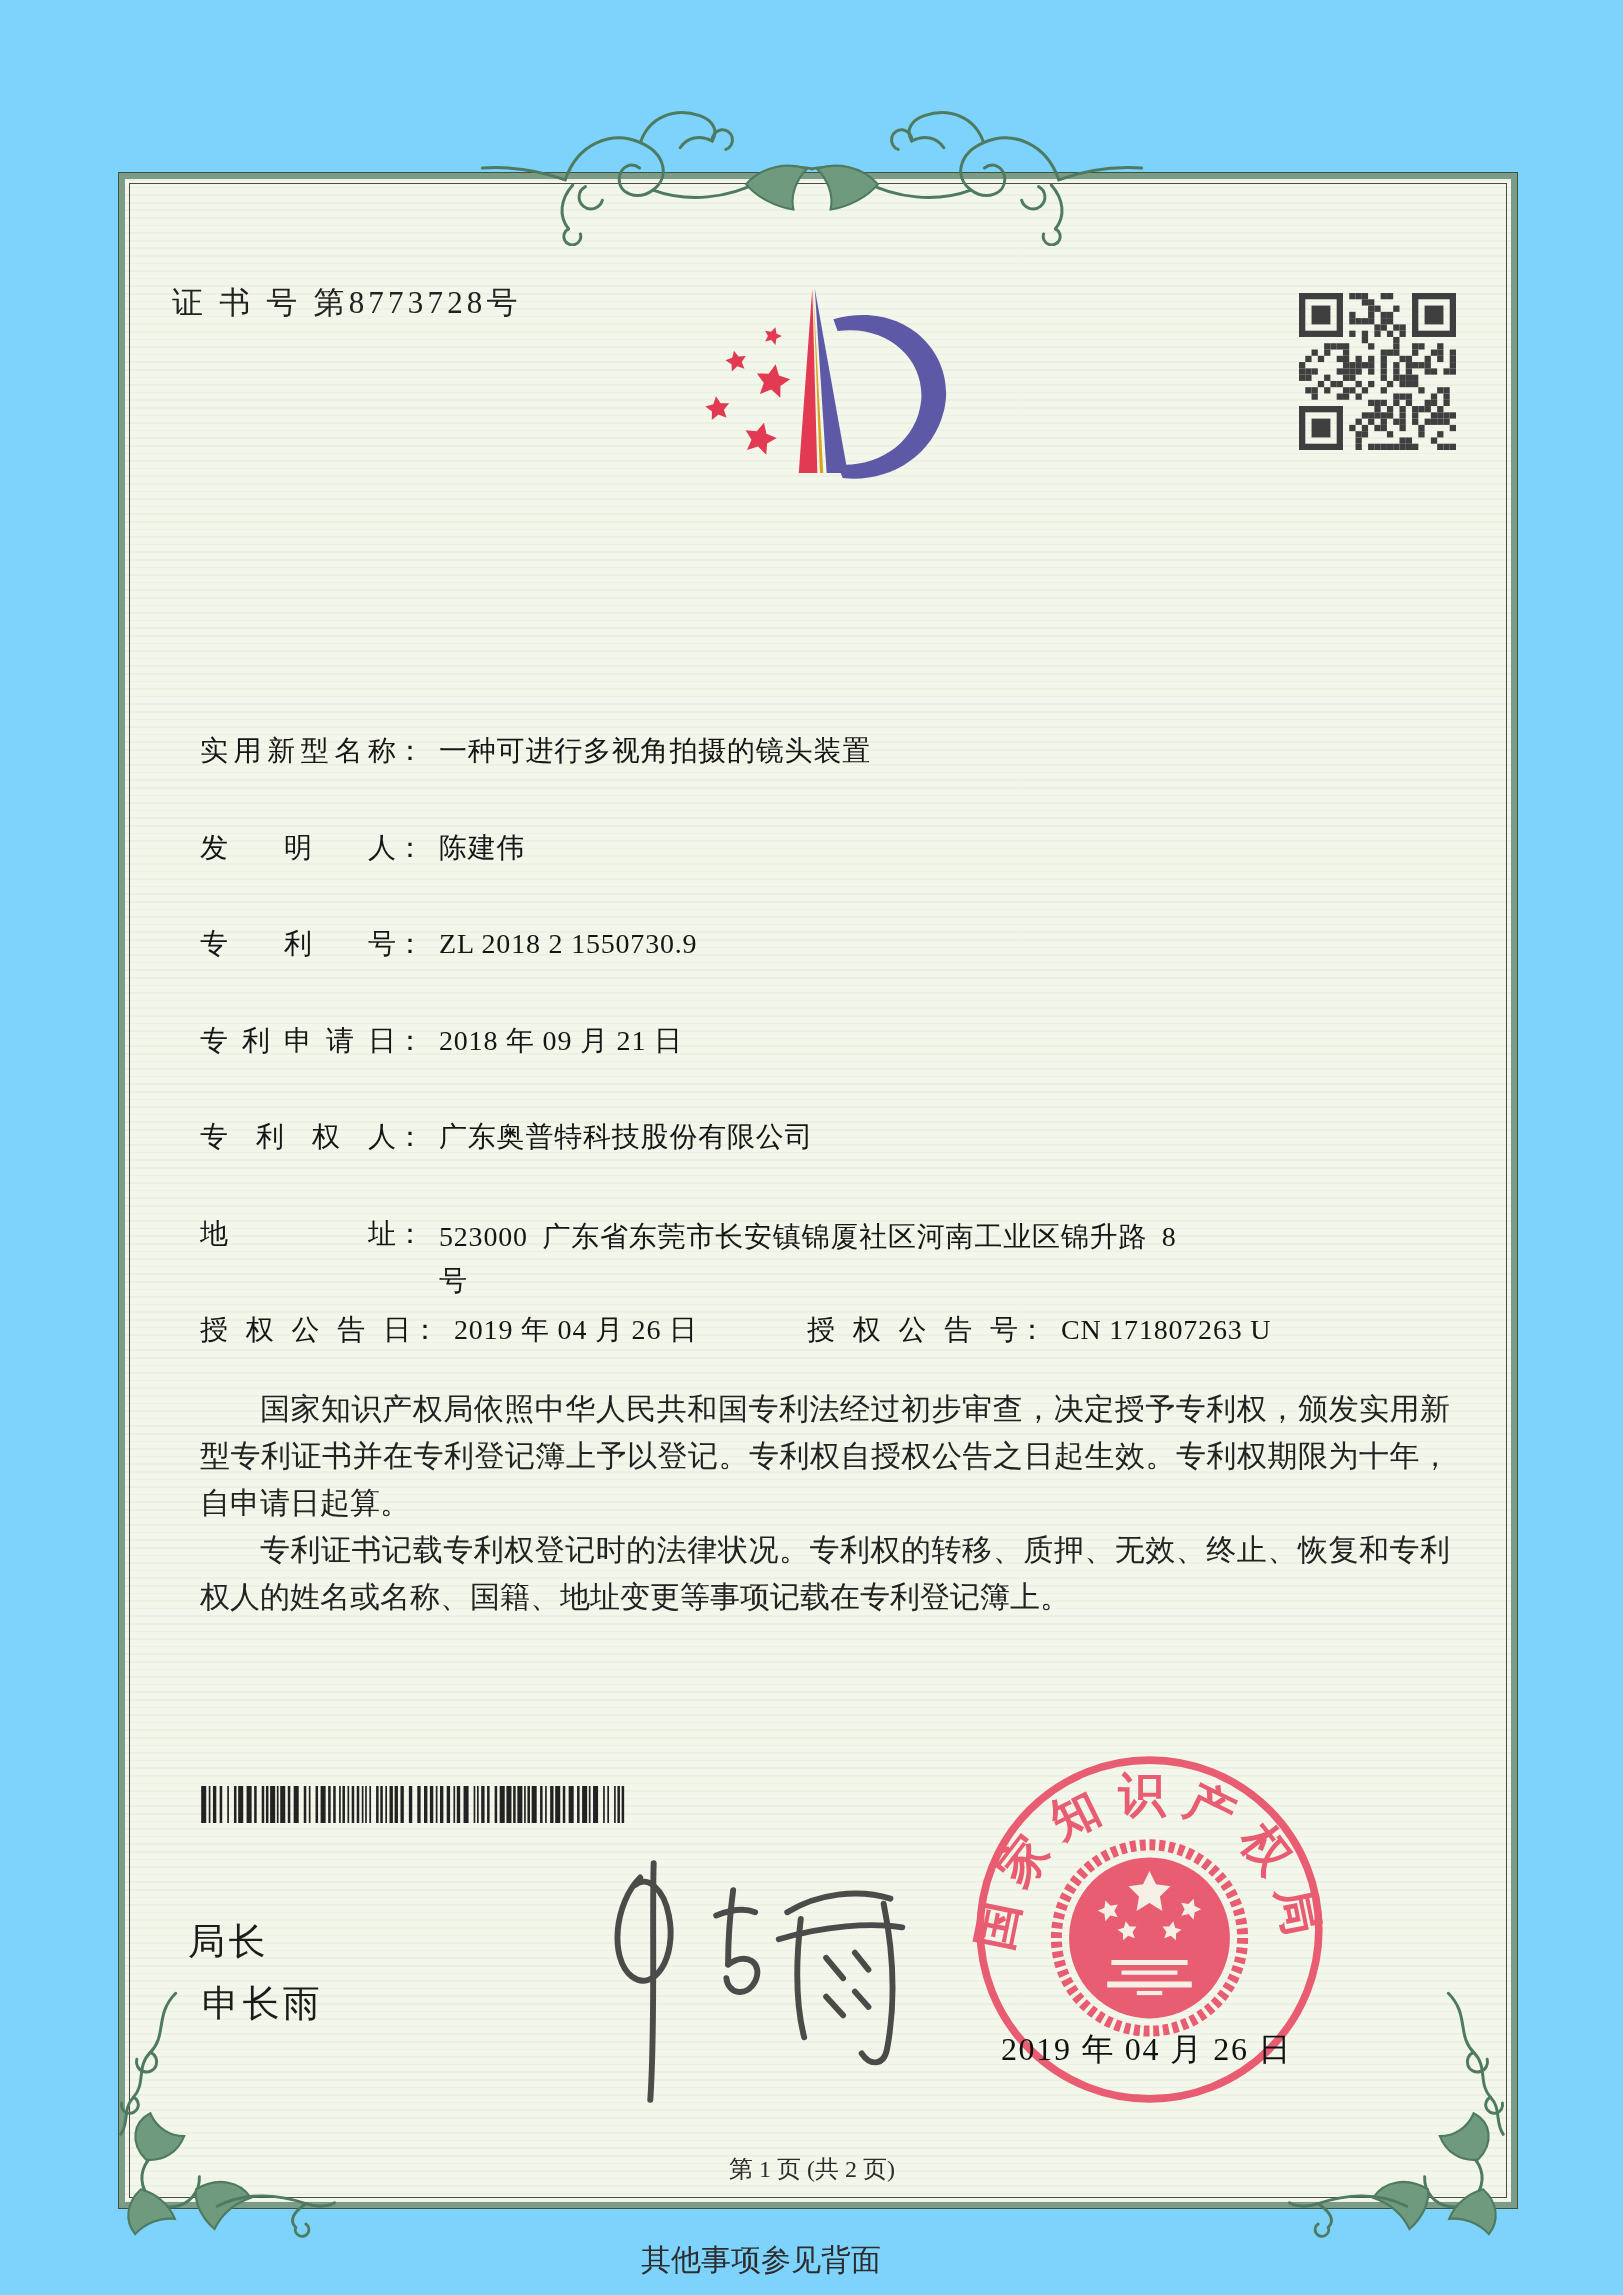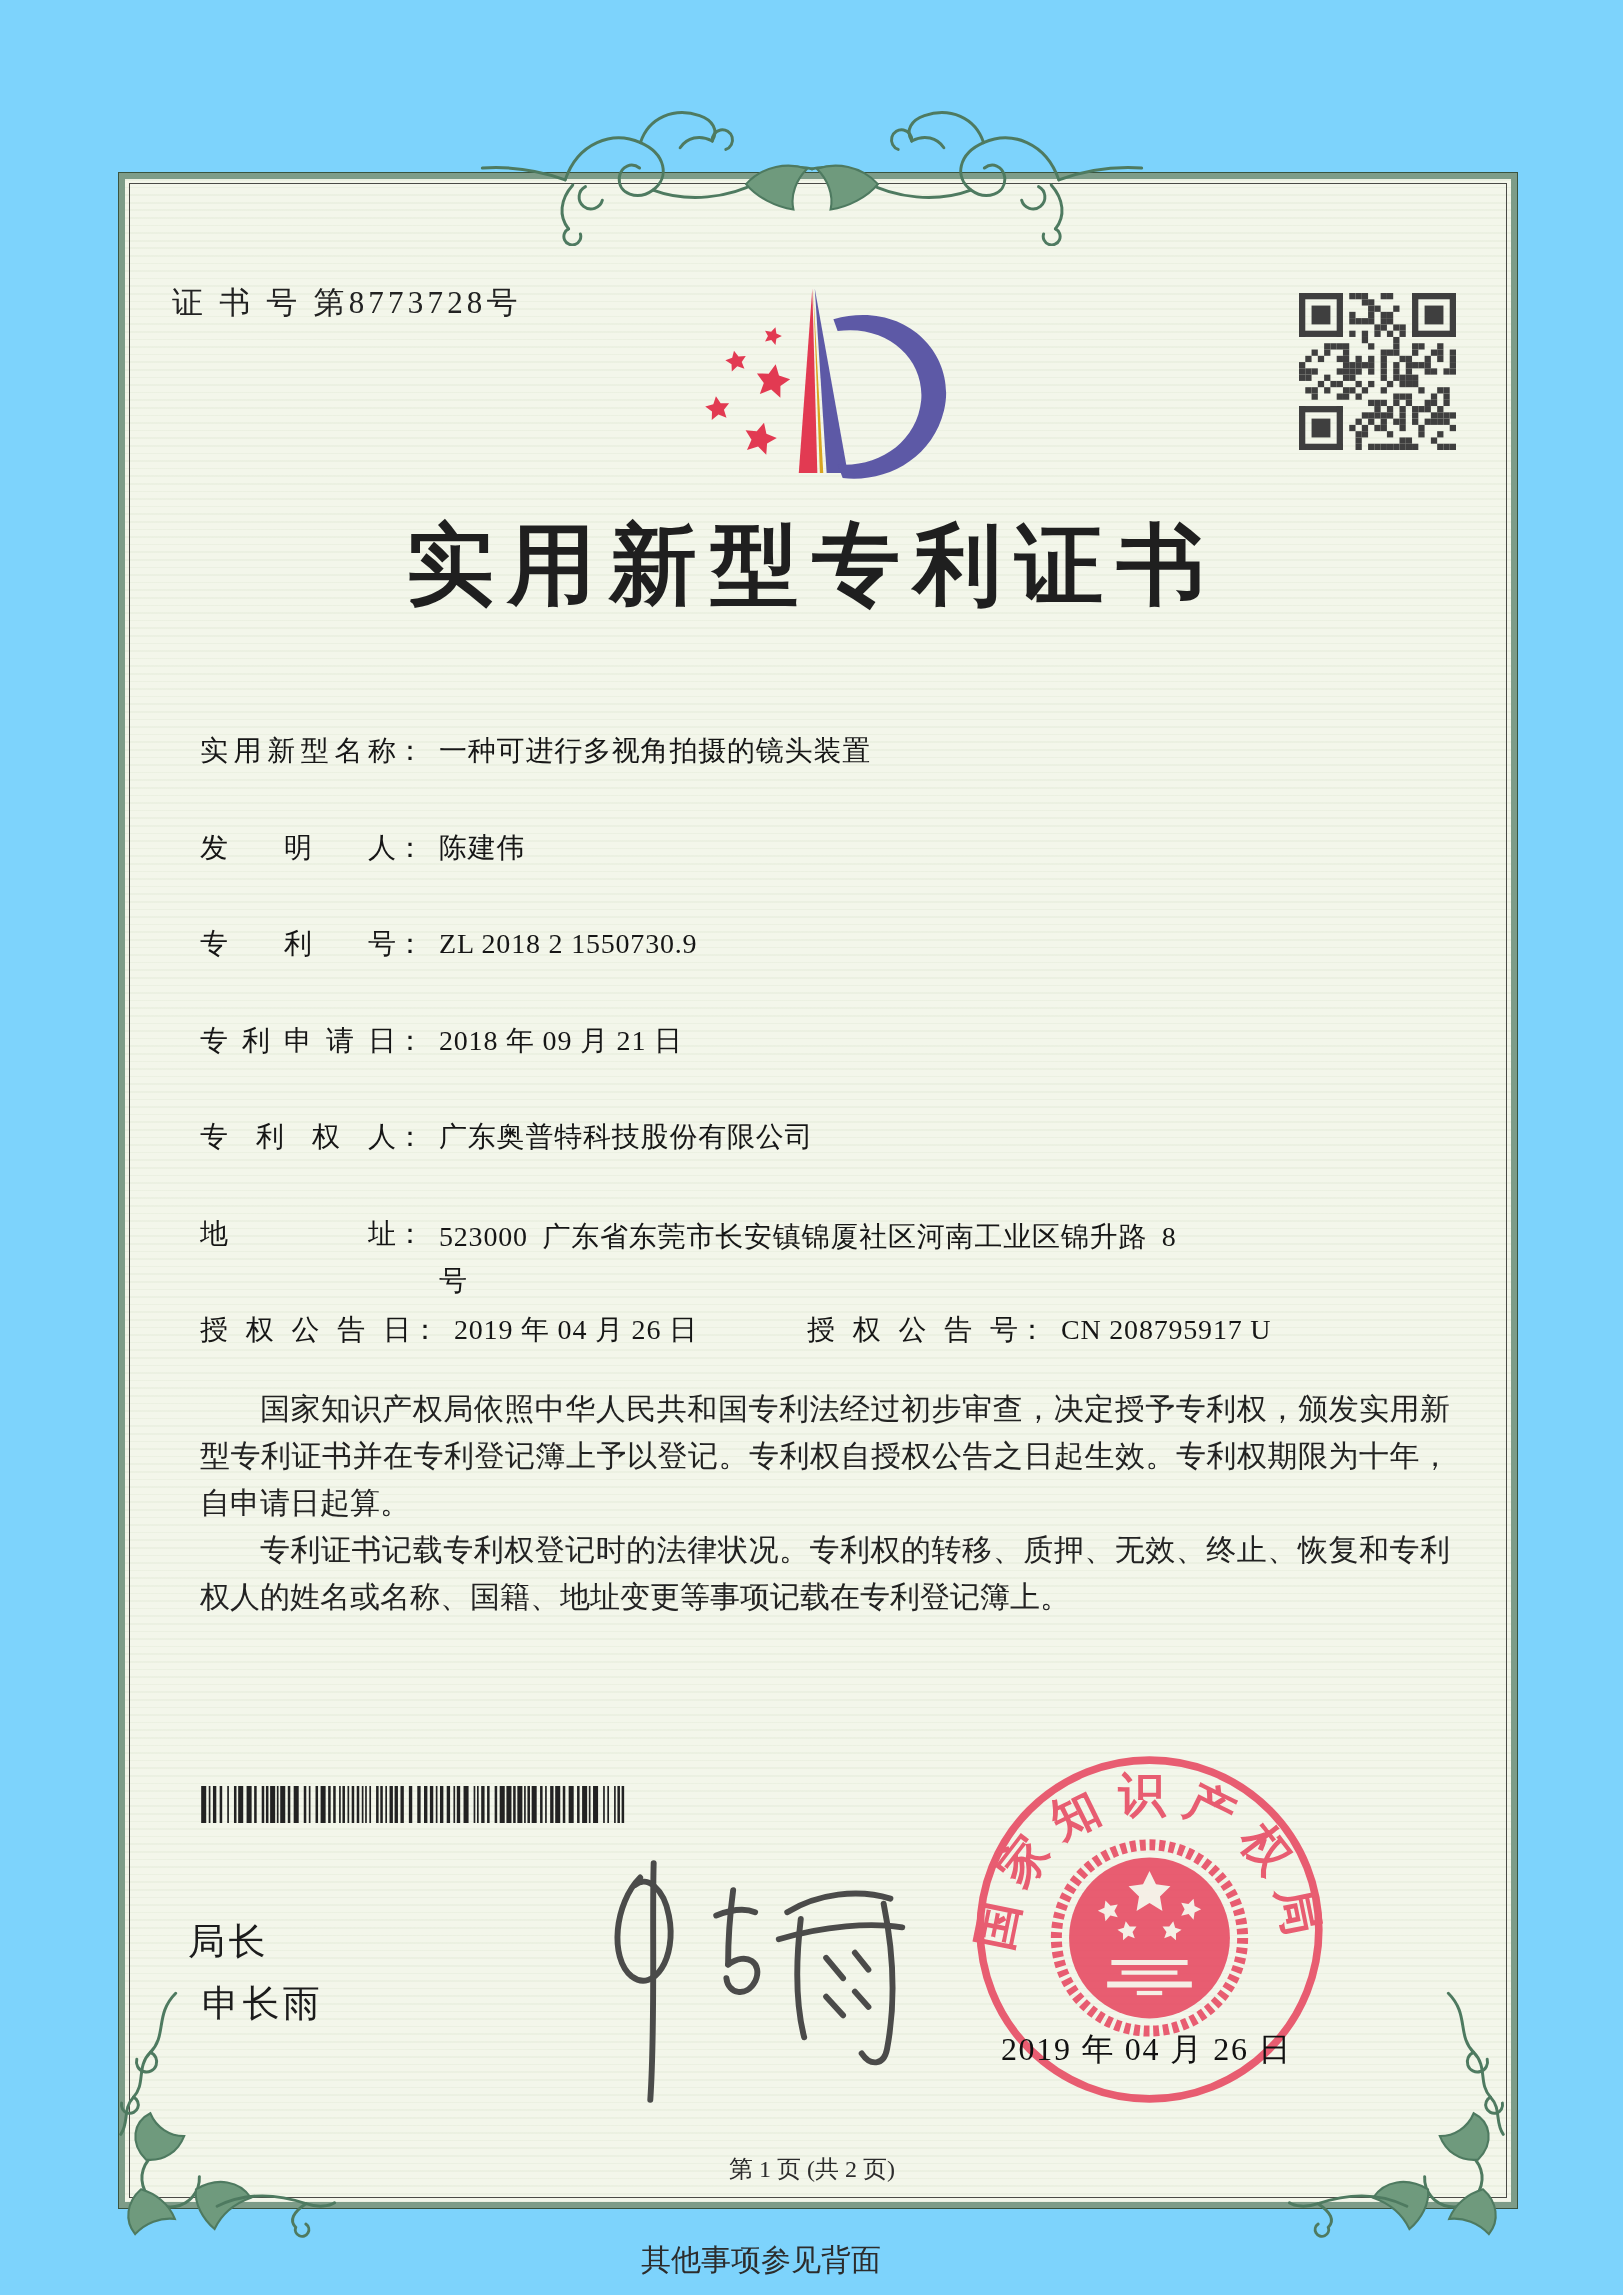--- a/index.html
+++ b/index.html
@@ -313,21 +313,20 @@
       <rect x="14" y="24" width="1" height="1" fill="#3f3f3f"></rect>
       <rect x="15" y="24" width="1" height="1" fill="#3f3f3f"></rect>
       <rect x="16" y="24" width="1" height="1" fill="#3f3f3f"></rect>
       <rect x="17" y="24" width="1" height="1" fill="#3f3f3f"></rect>
       <rect x="18" y="24" width="1" height="1" fill="#3f3f3f"></rect>
       <rect x="22" y="24" width="1" height="1" fill="#3f3f3f"></rect>
       <rect x="23" y="24" width="1" height="1" fill="#3f3f3f"></rect>
       <rect x="24" y="24" width="1" height="1" fill="#3f3f3f"></rect>
     </svg>
 
-  <div class="abs title">实用新型专利证书</div>
 
   <div class="abs row" style="top:732px;">
     <span class="flabel">实用新型名称</span><span class="colon">：</span><span class="fvalue">一种可进行多视角拍摄的镜头装置</span>
   </div>
   <div class="abs row" style="top:829px;">
     <span class="flabel">发明人</span><span class="colon">：</span><span class="fvalue">陈建伟</span>
   </div>
   <div class="abs row" style="top:925px;">
     <span class="flabel">专利号</span><span class="colon">：</span><span class="fvalue">ZL 2018 2 1550730.9</span>
   </div>
@@ -336,21 +335,21 @@
   </div>
   <div class="abs row" style="top:1118px;">
     <span class="flabel">专利权人</span><span class="colon">：</span><span class="fvalue">广东奥普特科技股份有限公司</span>
   </div>
   <div class="abs row" style="top:1215px;">
     <span class="flabel">地址</span><span class="colon">：</span><span class="addr-wrap"><span class="addr-line">523000 广东省东莞市长安镇锦厦社区河南工业区锦升路 8</span><span class="addr-line">号</span></span>
   </div>
   <div class="abs row grant" style="top:1311px;">
     <span class="flabel">授权公告日</span><span class="colon">：</span><span class="fvalue">2019 年 04 月 26 日</span>
     <span class="grant-group2">
-      <span class="flabel">授权公告号</span><span class="colon">：</span><span class="fvalue">CN 208795917 U</span>
+      <span class="flabel">授权公告号</span><span class="colon">：</span><span class="fvalue">CN 171807263 U</span>
     </span>
   </div>
 
   <div class="paras">
     <p>国家知识产权局依照中华人民共和国专利法经过初步审查，决定授予专利权，颁发实用新型专利证书并在专利登记簿上予以登记。专利权自授权公告之日起生效。专利权期限为十年，自申请日起算。</p>
     <p>专利证书记载专利权登记时的法律状况。专利权的转移、质押、无效、终止、恢复和专利权人的姓名或名称、国籍、地址变更等事项记载在专利登记簿上。</p>
   </div>
 
   <svg class="abs" id="barcode" style="left:200px;top:1786px;" width="427" height="37" viewBox="0 0 505 44">
       <rect x="0" y="0" width="6" height="44" fill="#222"></rect>

